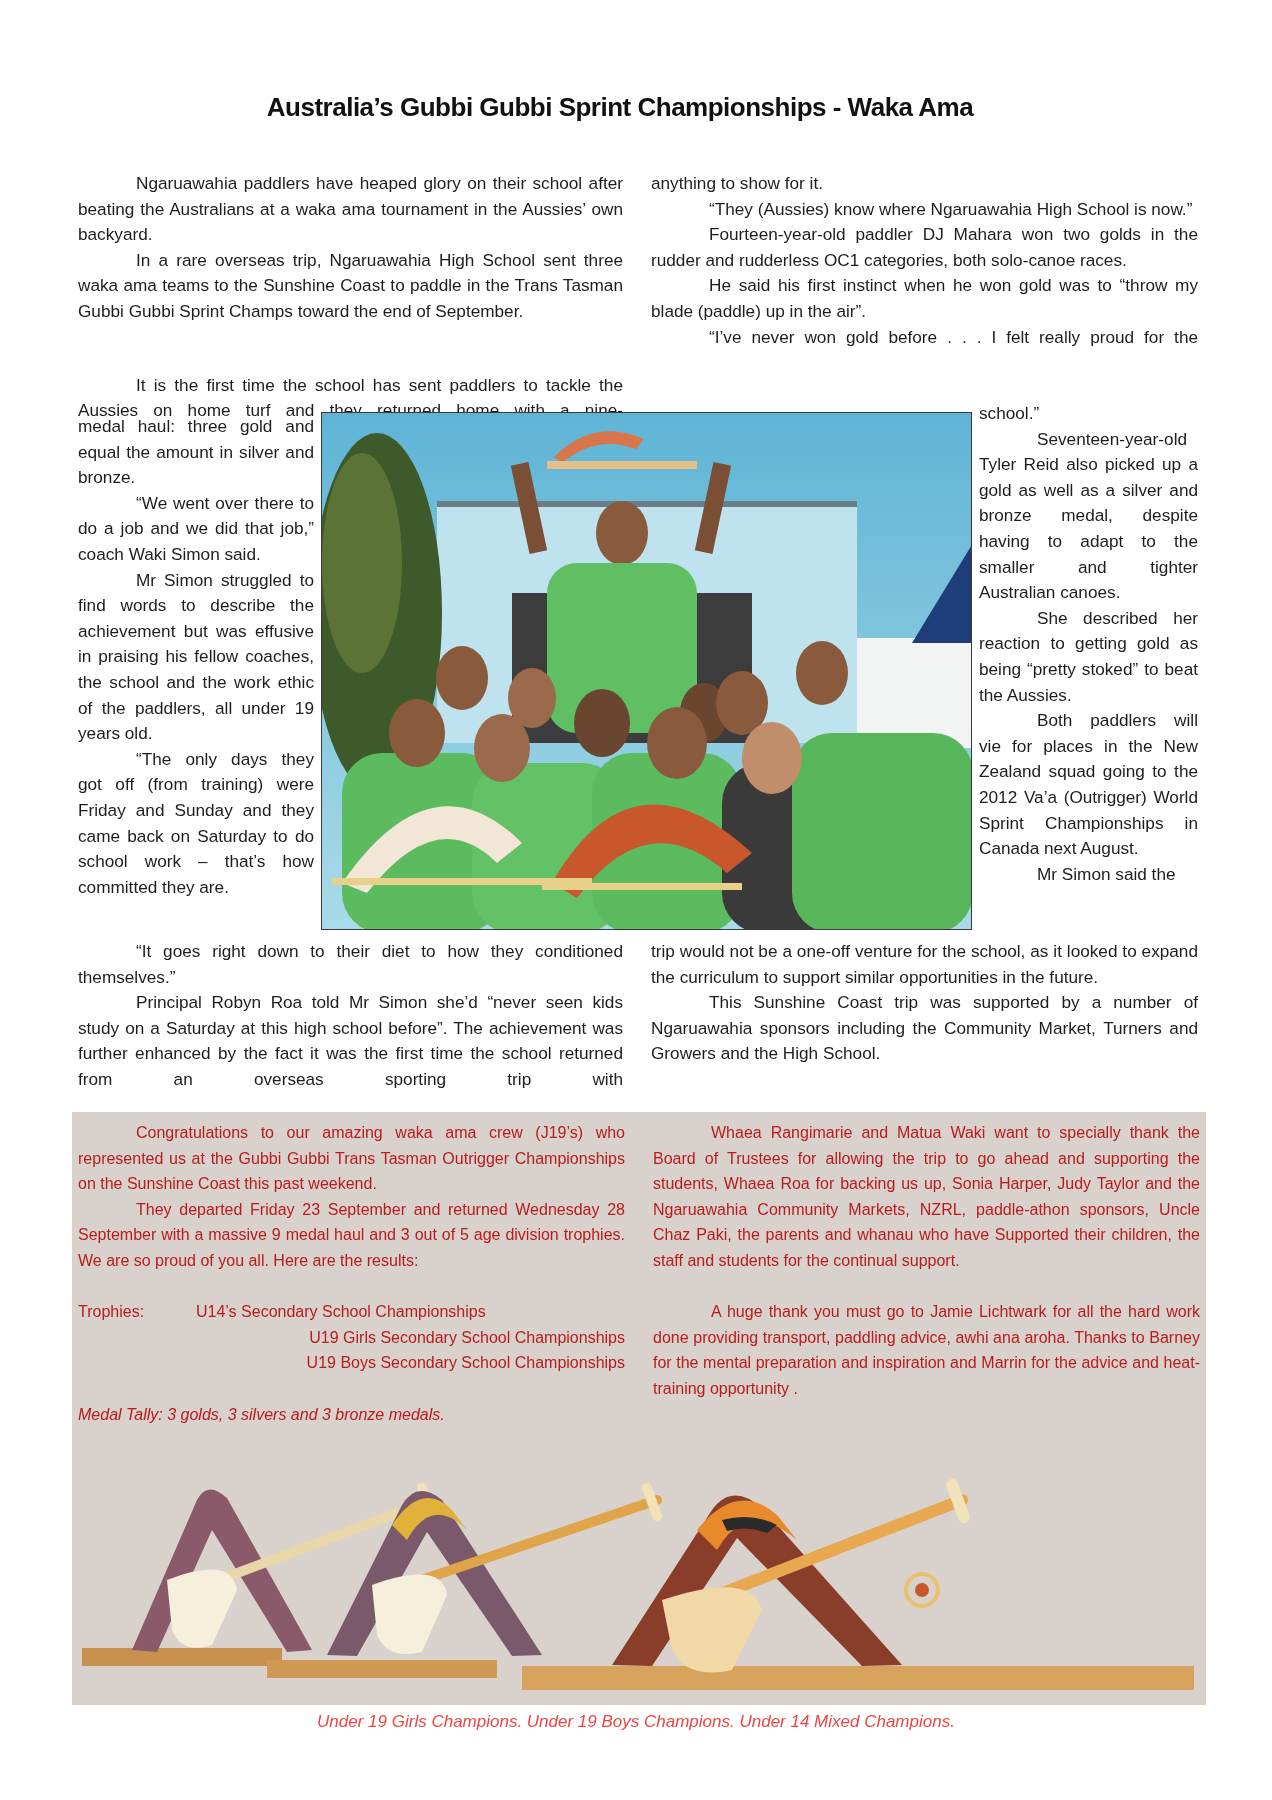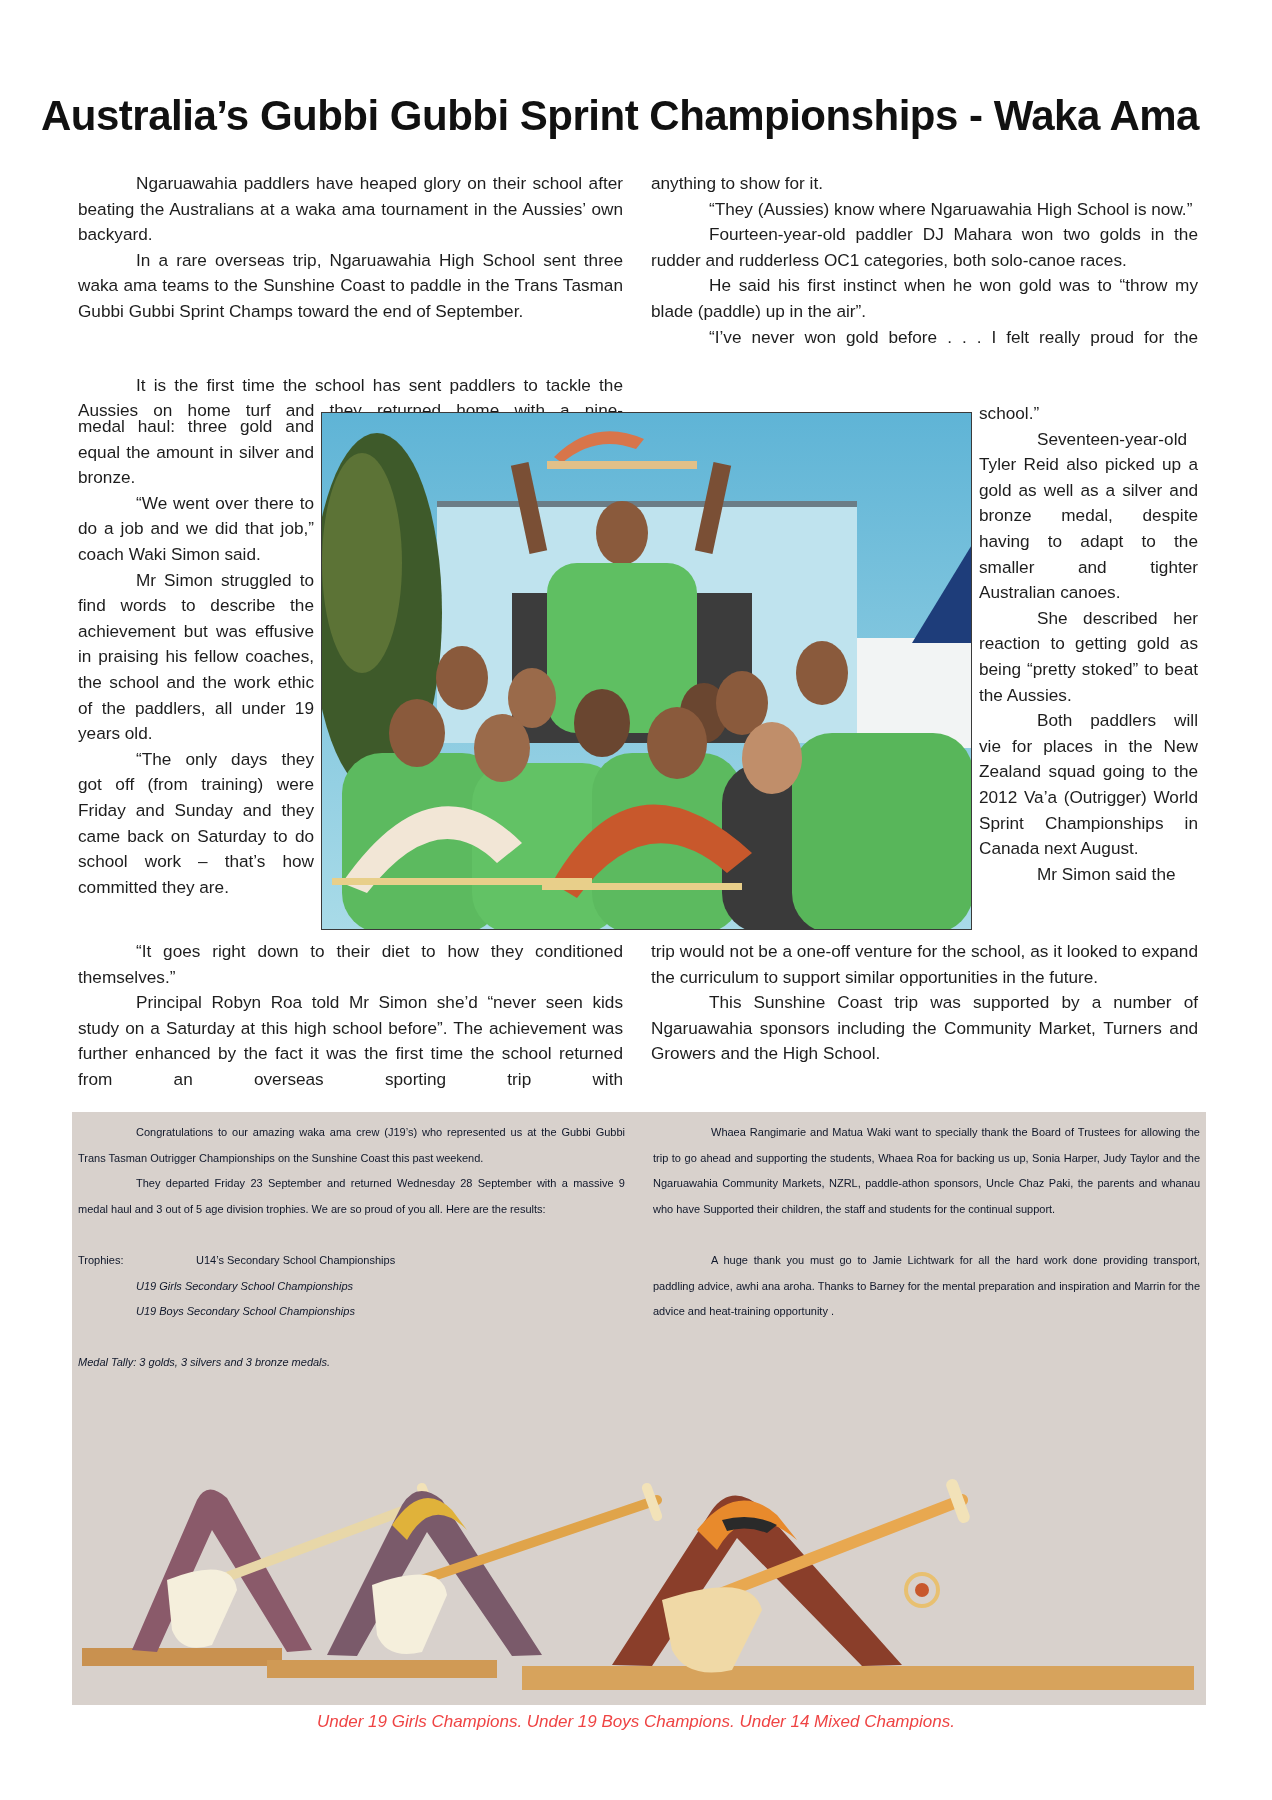--- a/index.html
+++ b/index.html
@@ -9,21 +9,21 @@
       font-family: "Liberation Sans", sans-serif;
       color: #1a1a1a;
       overflow: hidden;
     }
     .title {
       position: absolute;
       left: 0; top: 92px; width: 1240px;
       text-align: center;
       font-family: "Liberation Sans", sans-serif;
       font-weight: bold;
-      font-size: 42px;
+      font-size: 26px;
       letter-spacing: -0.5px;
       color: #111;
     }
     .col {
       position: absolute;
       font-size: 17.2px;
       line-height: 25.6px;
       text-align: justify;
       color: #1d1d1d;
     }
@@ -45,33 +45,33 @@
     }
     .team-photo svg { display: block; }
 
     .gray-box {
       position: absolute;
       left: 72px; top: 1112px; width: 1134px; height: 593px;
       background: #d8d1cc;
     }
     .box-col {
       position: absolute;
-      font-size: 11px;
+      font-size: 16px;
       line-height: 25.6px;
       text-align: justify;
-      color: #0f172a;
+      color: #b91c1c;
     }
     .box-col p { text-indent: 58px; }
     .box-col p.noindent { text-indent: 0; }
     #box-left { left: 6px; top: 8px; width: 547px; }
     #box-right { left: 581px; top: 8px; width: 547px; }
     .spacer { height: 25.6px; }
     .trophy-row { display: flex; text-align: left; }
     .trophy-label { width: 118px; }
-    .trophy-indent { padding-left: 58px; text-align: left; font-style: italic; }
+    .trophy-indent { padding-left: 58px; text-align: right; }
 
     .trophy-photo {
       position: absolute;
       left: 0; top: 358px; width: 1134px; height: 235px;
       overflow: hidden;
     }
     .caption {
       position: absolute;
       left: 0; top: 1712px; width: 1272px;
       text-align: center;

